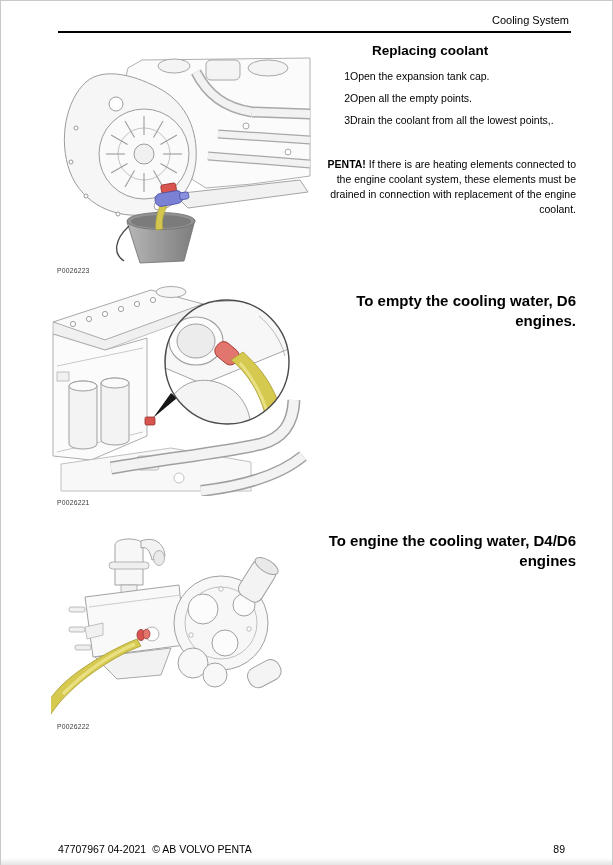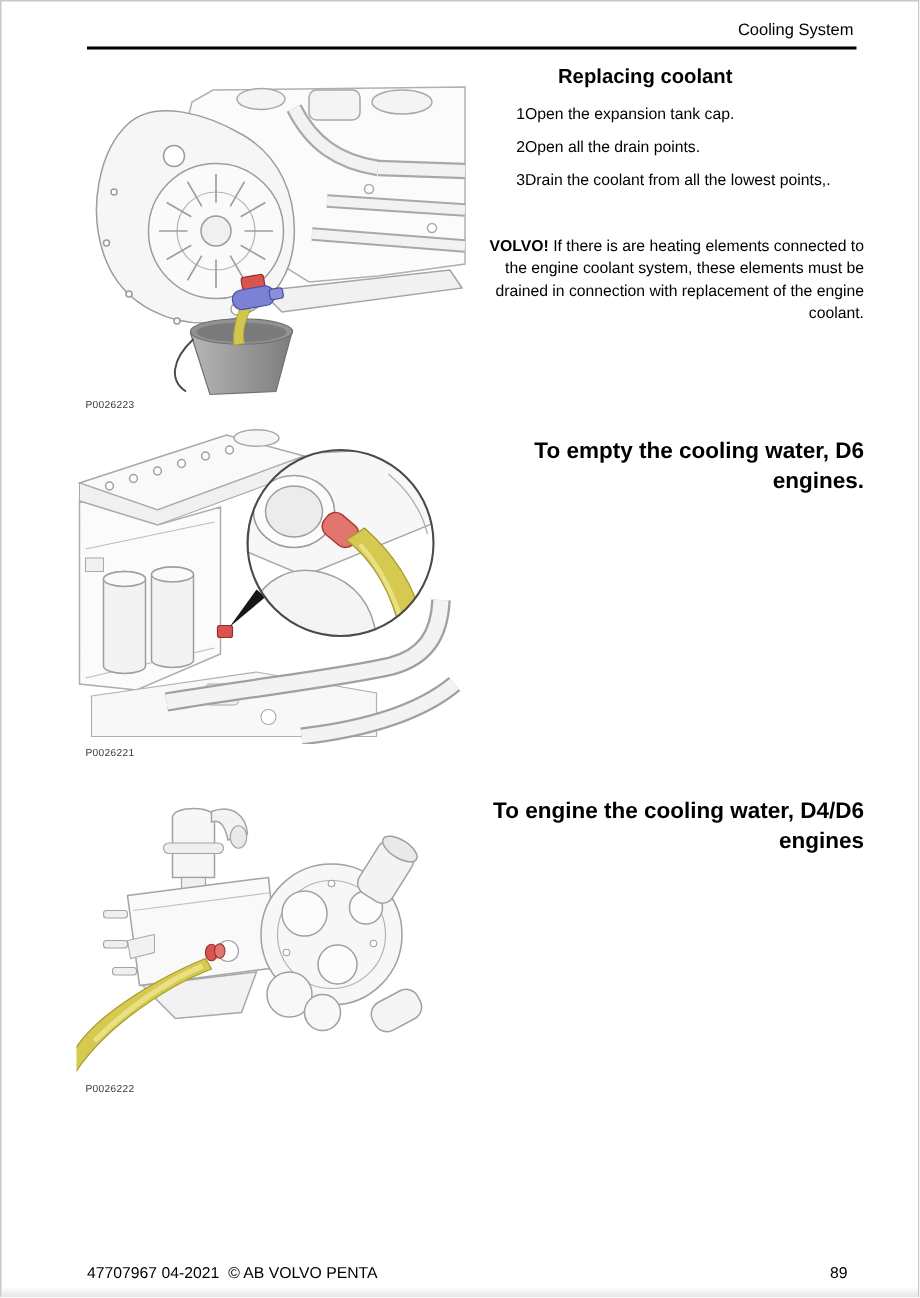--- a/index.html
+++ b/index.html
@@ -223,29 +223,29 @@
 
   <h2 class="sec-title" style="margin:0;padding-left:48px;">Replacing coolant</h2>
 
   <ol class="steps">
     <li class="step">
       <span class="step-num">1</span>
       <span class="step-text">Open the expansion tank cap.</span>
     </li>
     <li class="step">
       <span class="step-num">2</span>
-      <span class="step-text">Open all the drain points.</span>
+      <span class="step-text">Open all the empty points.</span>
     </li>
     <li class="step">
       <span class="step-num">3</span>
       <span class="step-text">Drain the coolant from all the lowest points,.</span>
     </li>
   </ol>
 
-  <p class="notice"><b>VOLVO!</b><span> If there is are heating elements connected to the engine coolant system, these elements must be drained in connection with replacement of the engine coolant.</span></p>
+  <p class="notice"><b>PENTA!</b><span> If there is are heating elements connected to the engine coolant system, these elements must be drained in connection with replacement of the engine coolant.</span></p>
 
   <div class="caption" id="cap1">To empty the cooling water, D6 engines.</div>
   <div class="caption" id="cap2">To engine the cooling water, D4/D6 engines</div>
 
   <div class="footer-left">
     <span>47707967 04-2021</span><span class="copyright">© AB VOLVO PENTA</span>
   </div>
   <div class="footer-page">89</div>
   <div class="bottom-edge"></div>
 

